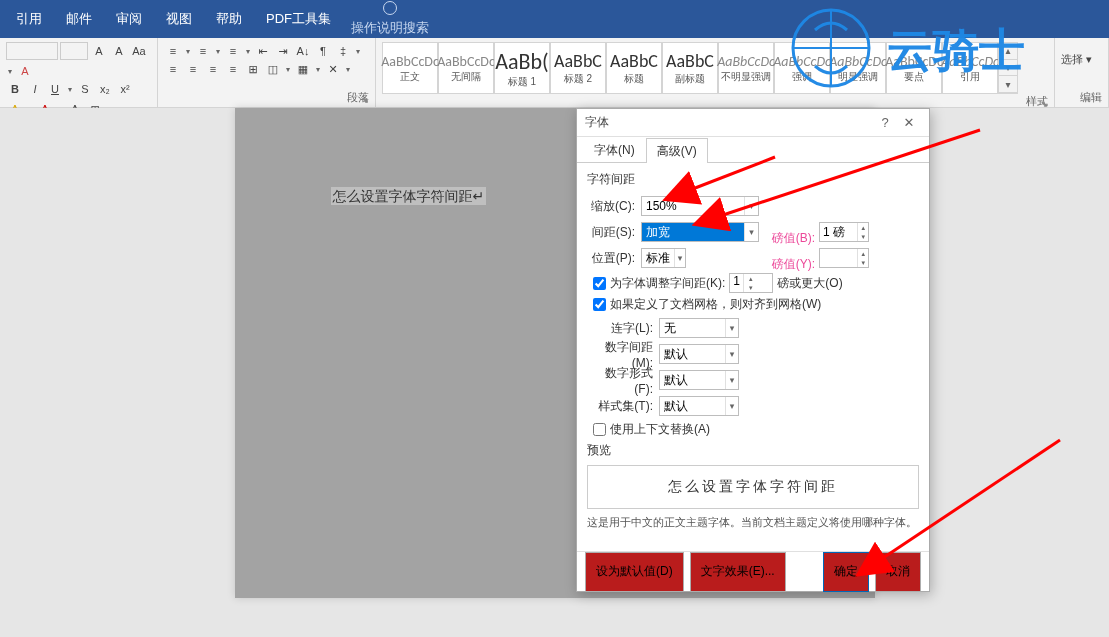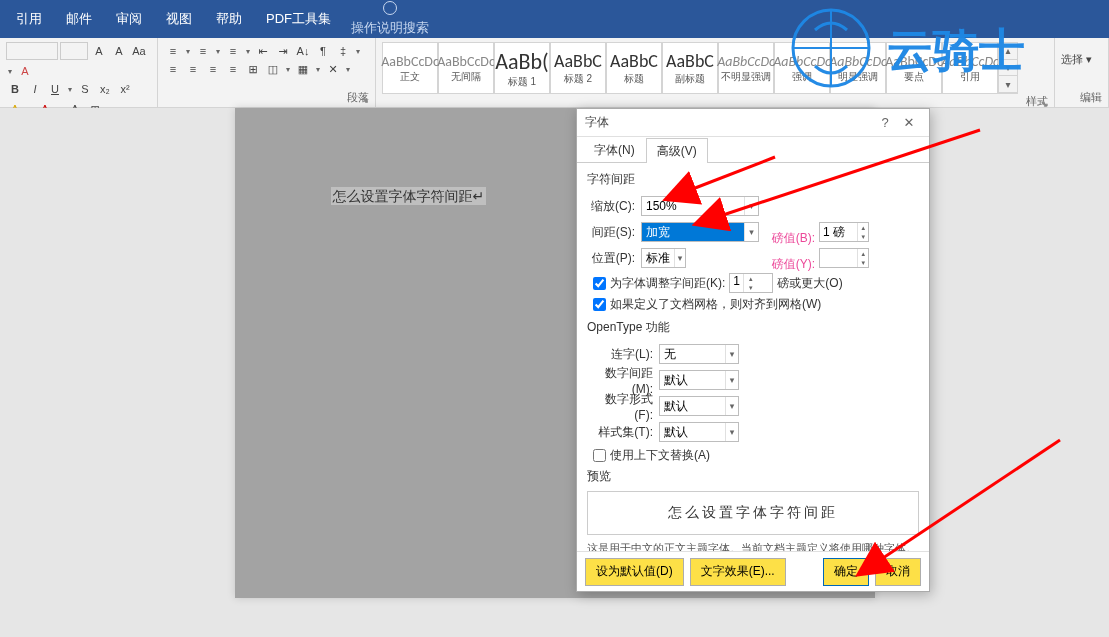--- a/index.html
+++ b/index.html
@@ -53,21 +53,21 @@
 .combo.sel input { background: #0078d7; color: #fff; }
 .spinbox { width: 50px; height: 20px; border: 1px solid #bdbdbd; display: flex; }
 .spinbox input { border: none; outline: none; width: 100%; padding: 0 3px; font-size: 12px; }
 .spinbox .spins { width: 14px; display: flex; flex-direction: column; border-left: 1px solid #e0e0e0; }
 .spinbox .spins div { flex: 1; font-size: 7px; display: flex; align-items: center; justify-content: center; color: #666; }
 .chk { display: flex; align-items: center; gap: 4px; margin: 3px 0 3px 6px; font-size: 12px; }
 .chk input { width: 13px; height: 13px; }
 .preview-box { border: 1px solid #ccc; height: 44px; margin: 4px 0 6px; display: flex; align-items: center; justify-content: center; font-size: 14px; letter-spacing: 3px; color: #333; }
 .hint { font-size: 11px; color: #555; margin-bottom: 4px; }
 .dlg-foot { height: 40px; border-top: 1px solid #e0e0e0; display: flex; align-items: center; padding: 0 8px; gap: 6px; }
-.btn { height: 28px; padding: 0 10px; border: 1px solid #adadad; background: #fde047; font-size: 12px; cursor: pointer; display: flex; align-items: center; }
+.btn { height: 40px; padding: 0 10px; border: 1px solid #adadad; background: #b91c1c; font-size: 12px; cursor: pointer; display: flex; align-items: center; }
 .btn.primary { border-color: #0067b8; }
 .dlg-foot .sp { flex: 1; }
 
 
 .arrows { position: absolute; inset: 0; pointer-events: none; }
 
 
 .watermark { position: absolute; right: 2px; top: 0px; width: 320px; height: 98px; opacity: .97; }
 </style>
 </head>
@@ -290,21 +290,20 @@
             <div>▾</div>
           </div>
       </div>
       <span>磅或更大(O)</span>
     </div>
     <div class="chk">
       <input type="checkbox" checked="" style="">
       <span>如果定义了文档网格，则对齐到网格(W)</span>
     </div>
 
-    <div class="section-title" style="margin-top:6px">OpenType 功能</div>
 
     <div class="frow">
       <div class="flab" style="width:72px">连字(L):</div>
       <div class="combo" style="width:80px">
           <input value="无" style="">
           <div class="arr">▾</div>
         </div>
     </div>
     <div class="frow">
       <div class="flab" style="width:72px">数字间距(M):</div>

